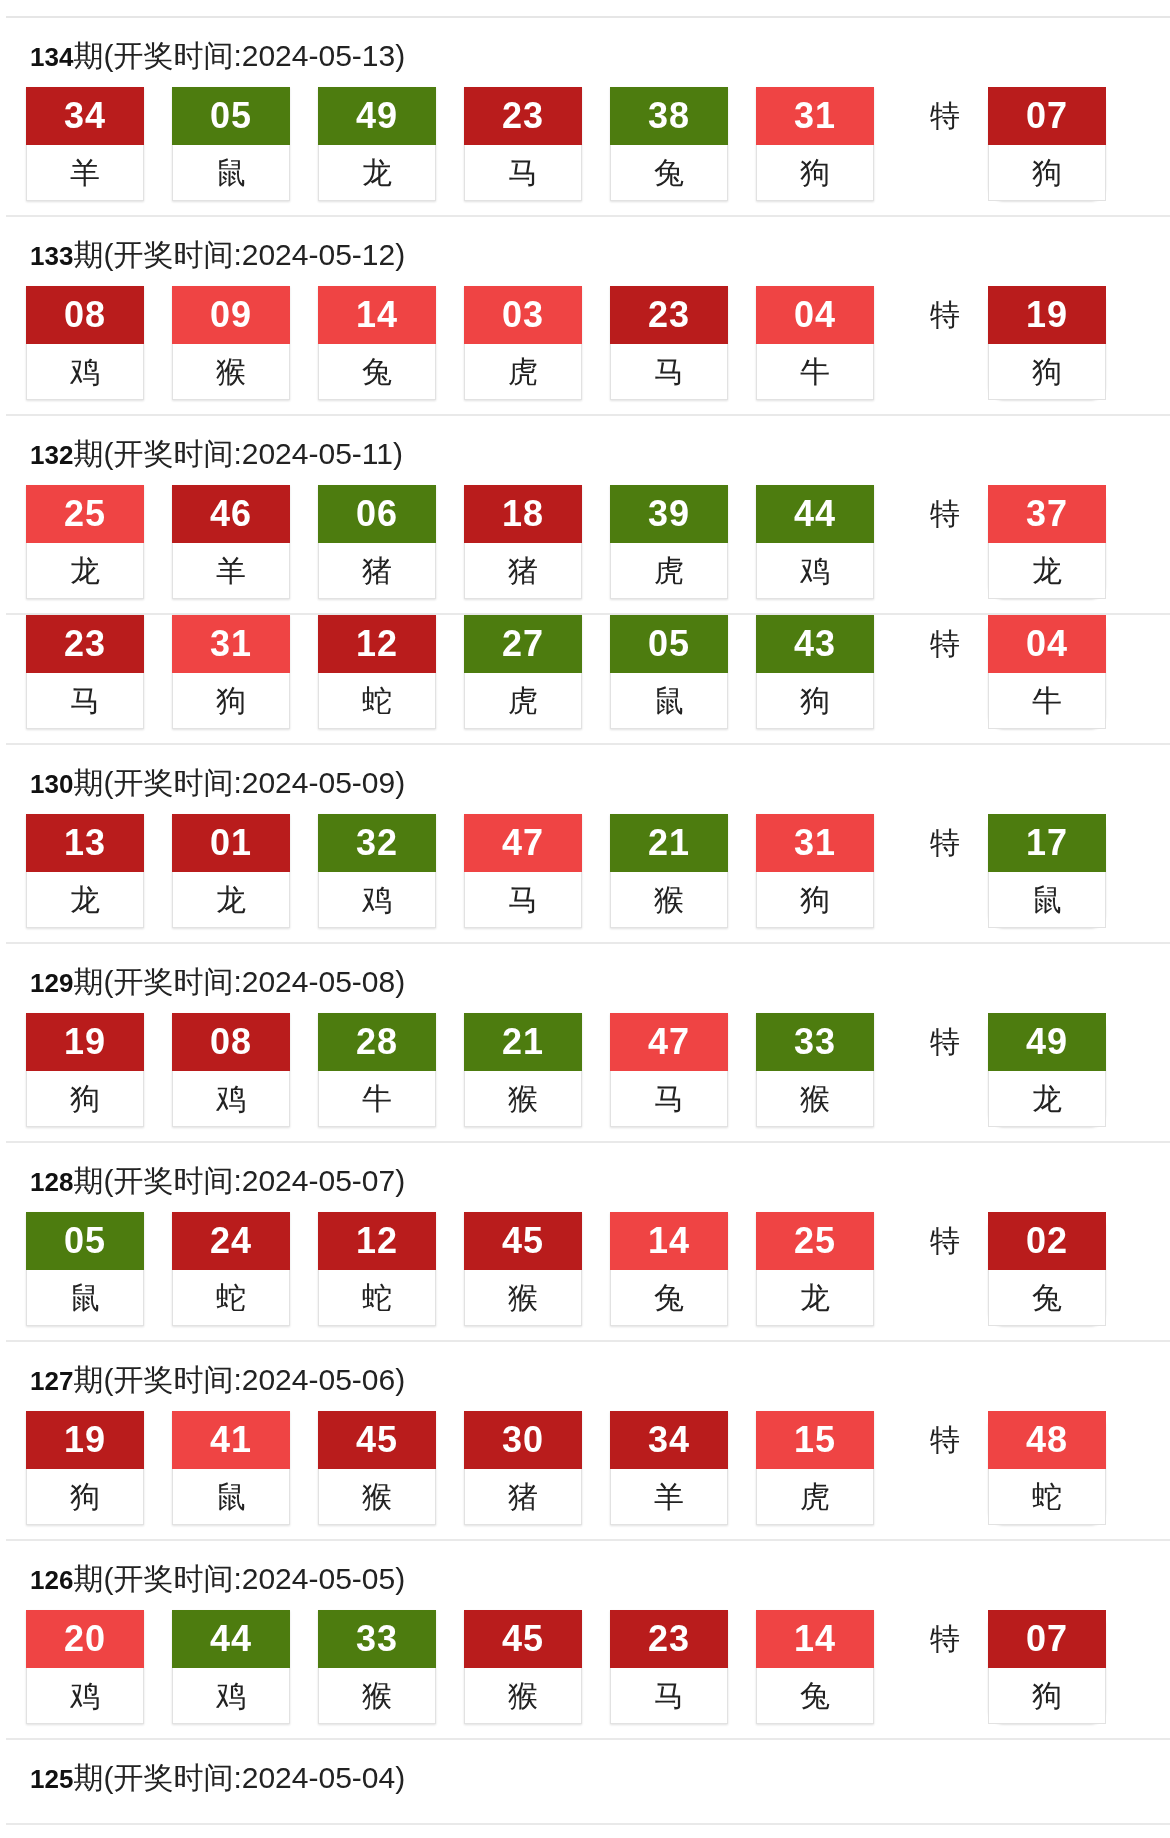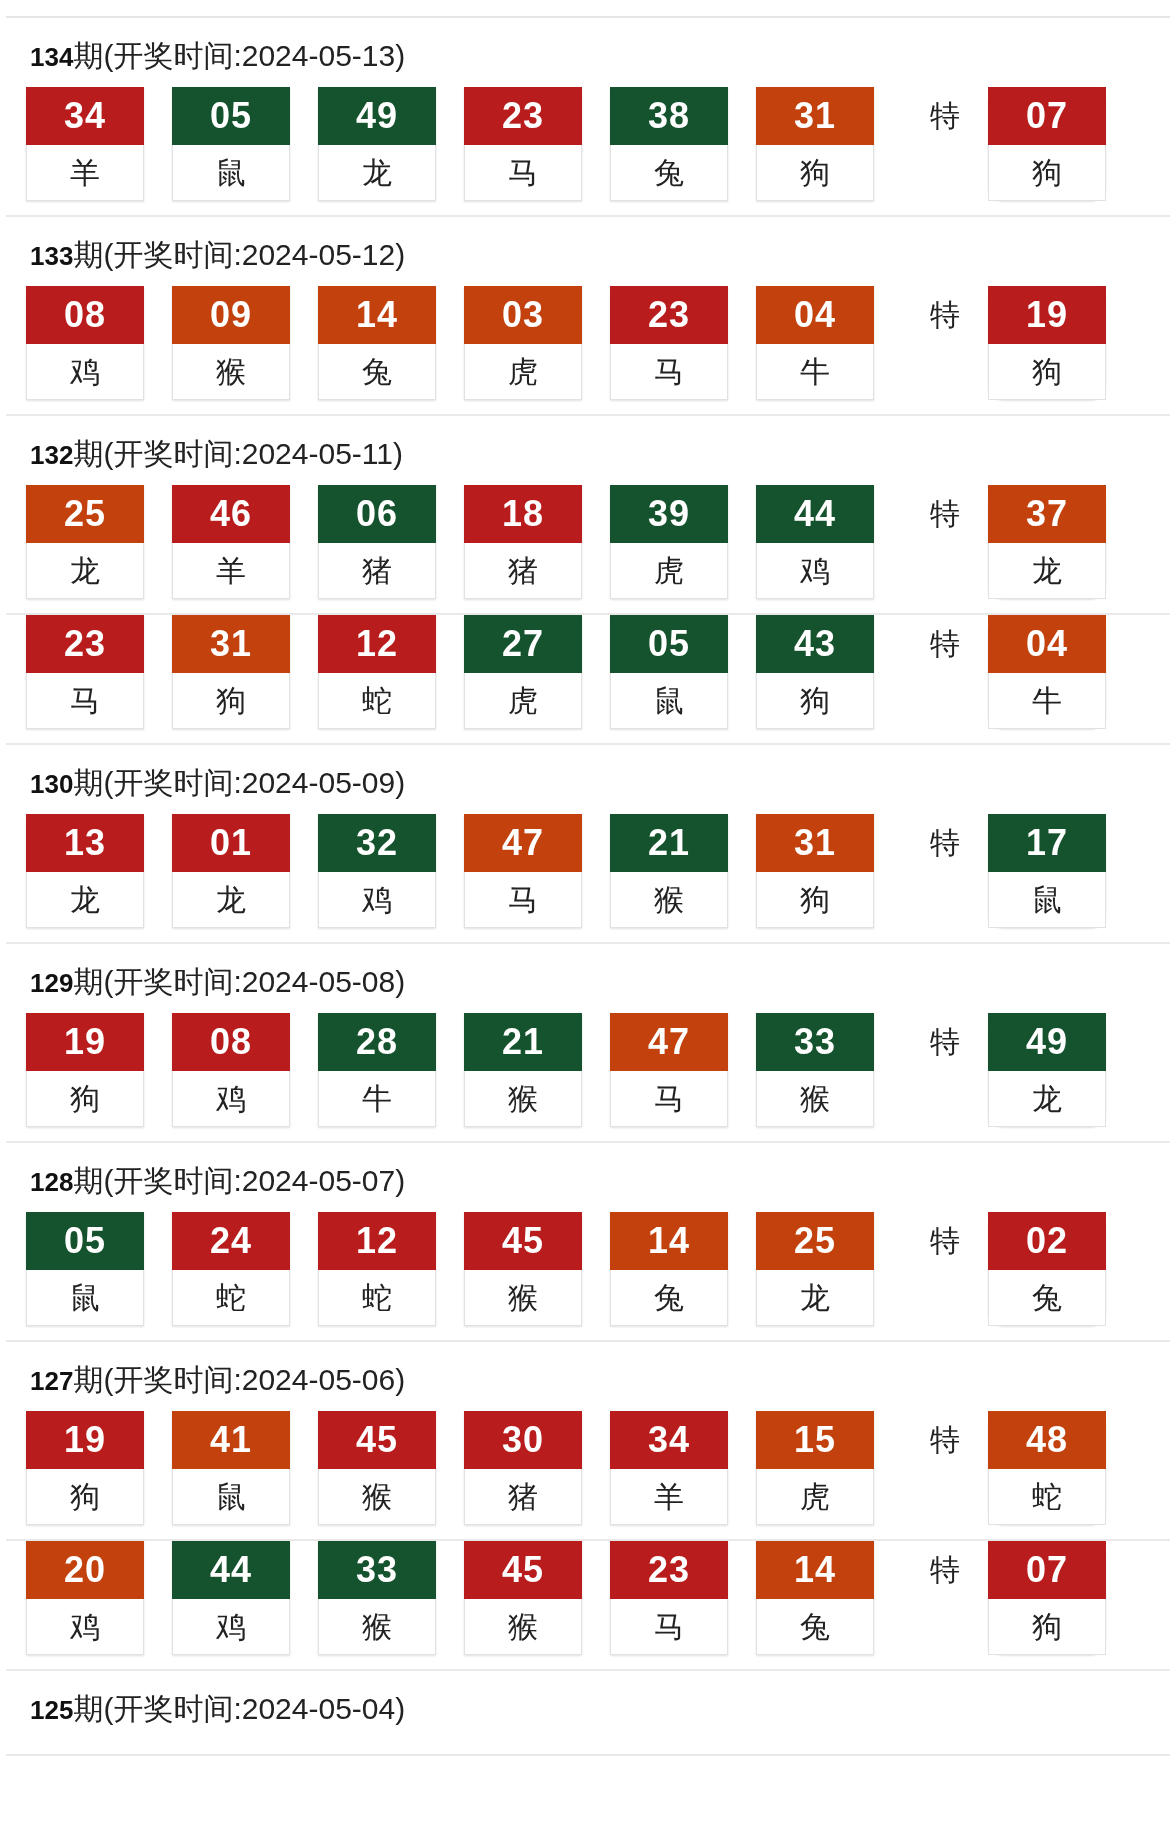--- a/index.html
+++ b/index.html
@@ -69,22 +69,22 @@
     line-height: 56px;
     text-align: center;
     font-size: 30px;
     color: #222222;
     background: #ffffff;
     border: 1px solid #e2e2e2;
     border-top: none;
     box-sizing: border-box;
   }
   .c-red { background: #b91c1c; }
-  .c-green { background: #14532d; }
-  .c-blue { background: #c2410c; }
+  .c-green { background: #4d7c0f; }
+  .c-blue { background: #ef4444; }
   .special-label {
     width: 86px;
     text-align: center;
     font-size: 30px;
     color: #222222;
     line-height: 58px;
     flex: 0 0 auto;
   }
   .special-ball { margin-right: 0; border-radius: 15px; }
   .edge-left {
@@ -366,20 +366,21 @@
             <div class="zodiac">虎</div>
           </div>
           <div class="special-label">特</div>
           <div class="ball special-ball">
             <div class="num c-blue">48</div>
             <div class="zodiac">蛇</div>
           </div>
         </div>
       </div>
       <div class="draw-block">
+        <div class="draw-header"><span class="issue">126</span><span>期(开奖时间:2024-05-05)</span></div>
         <div class="balls-row">
           <div class="ball">
             <div class="num c-blue">20</div>
             <div class="zodiac">鸡</div>
           </div>
           <div class="ball">
             <div class="num c-green">44</div>
             <div class="zodiac">鸡</div>
           </div>
           <div class="ball">

